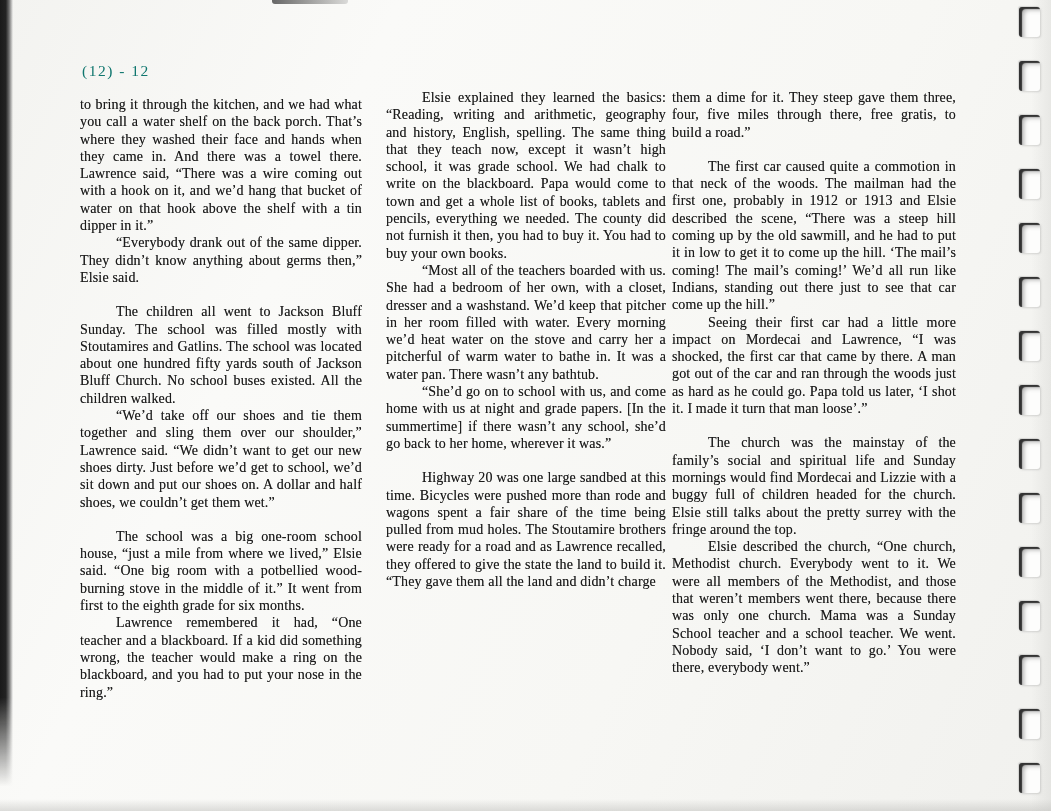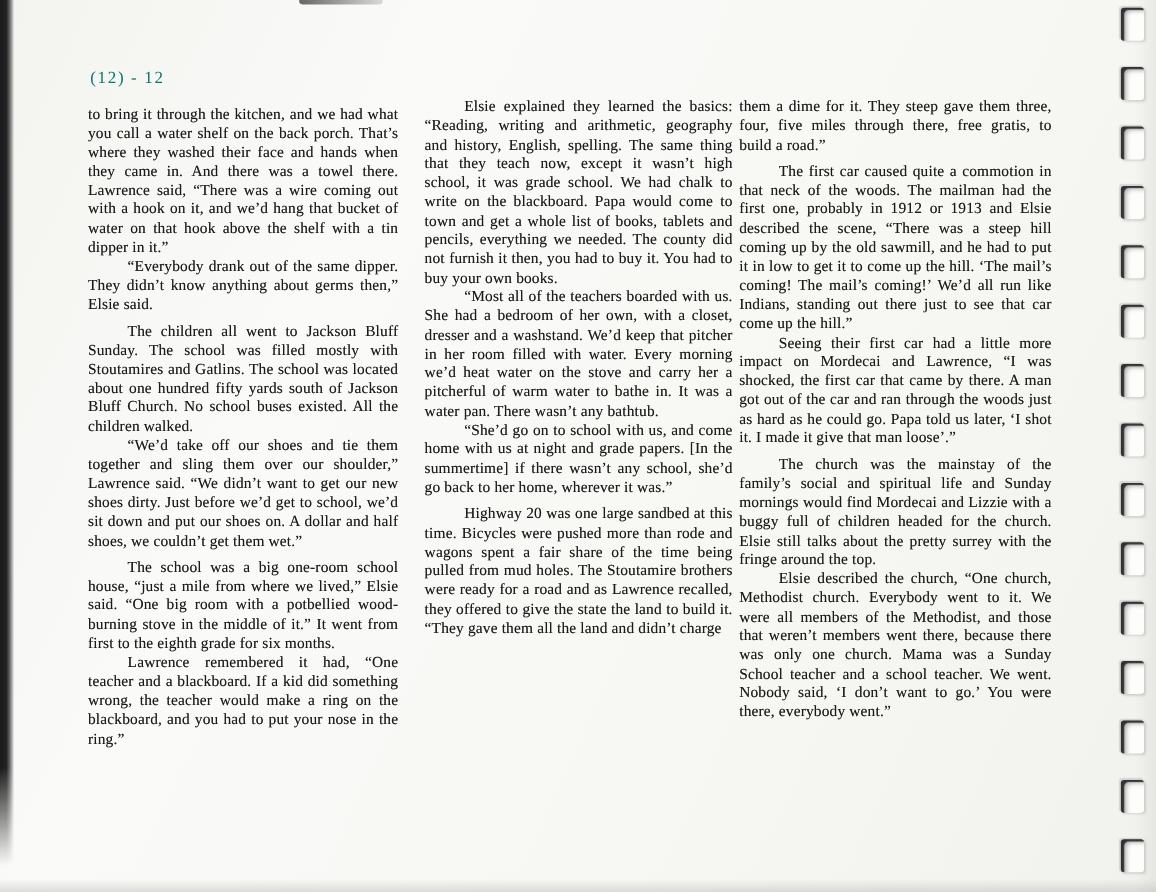--- a/index.html
+++ b/index.html
@@ -21,21 +21,21 @@
     line-height: 17.3px;
     color: #1b1b1b;
     letter-spacing: 0.15px;
     text-shadow: 0 0 0.4px rgba(20,20,20,0.55);
   }
   #col1 { left: 80px;  top: 96px; width: 282px; }
   #col2 { left: 386px; top: 89px; width: 280px; }
   #col3 { left: 672px; top: 89px; width: 284px; }
   .col p { margin: 0; }
   p.indent { text-indent: 36px; }
-  p.gap { margin-top: 7px; }
+  p.gap { margin-top: 17px; }
 
   .left-edge {
     position: absolute; left: 0; top: 0; width: 13px; height: 100%;
     background: linear-gradient(to right, #1a1a1a 0, #232323 45%, #6e6e6e 70%, rgba(160,160,160,0) 100%);
     -webkit-mask-image: linear-gradient(to bottom, #000 0%, #000 86%, transparent 97%);
     mask-image: linear-gradient(to bottom, #000 0%, #000 86%, transparent 97%);
   }
   .top-smudge {
     position: absolute; top: 0; left: 272px; width: 76px; height: 4px;
     background: linear-gradient(to right, rgba(55,55,55,0.75), rgba(95,95,95,0.2));
@@ -82,21 +82,21 @@
 <div class="col" id="col2">
   <p class="para indent">Elsie explained they learned the basics: “Reading, writing and arithmetic, geography and history, English, spelling. The same thing that they teach now, except it wasn’t high school, it was grade school. We had chalk to write on the blackboard. Papa would come to town and get a whole list of books, tablets and pencils, everything we needed.  The county did not furnish it then, you had to buy it.  You had to buy your own books.</p>
   <p class="para indent">“Most all of the teachers boarded with us.  She had a bedroom of her own, with a closet, dresser and a washstand. We’d keep that pitcher in her room filled with water.  Every morning we’d heat water on the stove and carry her a pitcherful of warm water to bathe in.  It was a water pan.  There wasn’t any bathtub.</p>
   <p class="para indent">“She’d go on to school with us, and come home with us at night and grade papers.  [In the summertime] if there wasn’t any school, she’d go back to her home, wherever it was.”</p>
   <p class="para indent gap">Highway 20 was one large sandbed at this time.  Bicycles were pushed more than rode and wagons spent a fair share of the time being pulled from mud holes.  The Stoutamire brothers were ready for a road and as Lawrence recalled, they offered to give the state the land to build it.  “They gave them all the land and didn’t charge</p>
 </div>
 
 <div class="col" id="col3">
   <p class="para">them a dime for it.  They steep gave them three, four, five miles through there, free gratis, to build a road.”</p>
   <p class="para indent gap">The first car caused quite a commotion in that neck of the woods.  The mailman had the first one, probably in 1912 or 1913 and Elsie described the scene, “There was a steep hill coming up by the old sawmill, and he had to put it in low to get it to come up the hill.  ‘The mail’s coming!  The mail’s coming!’ We’d all run like Indians, standing out there just to see that car come up the hill.”</p>
-  <p class="para indent">Seeing their first car had a little more impact on Mordecai and Lawrence, “I was shocked, the first car that came by there.  A man got out of the car and ran through the woods just as hard as he could go.  Papa told us later, ‘I shot it.  I made it give that man loose’.”</p>
+  <p class="para indent">Seeing their first car had a little more impact on Mordecai and Lawrence, “I was shocked, the first car that came by there.  A man got out of the car and ran through the woods just as hard as he could go.  Papa told us later, ‘I shot it.  I made it turn that man loose’.”</p>
   <p class="para indent gap">The church was the mainstay of the family’s social and spiritual life and Sunday mornings would find Mordecai and Lizzie with a buggy full of children headed for the church.  Elsie still talks about the pretty surrey with the fringe around the top.</p>
   <p class="para indent">Elsie described the church, “One church, Methodist church. Everybody went to it.  We were all members of the Methodist, and those that weren’t members went there, because there was only one church.  Mama was a Sunday School teacher and a school teacher.  We went.  Nobody said, ‘I don’t want to go.’ You were there, everybody went.”</p>
 </div>
 
 <div id="binding">
     <div class="hole" style="top: 7px;"></div>
     <div class="hole" style="top: 61px;"></div>
     <div class="hole" style="top: 115px;"></div>
     <div class="hole" style="top: 169px;"></div>
     <div class="hole" style="top: 223px;"></div>

